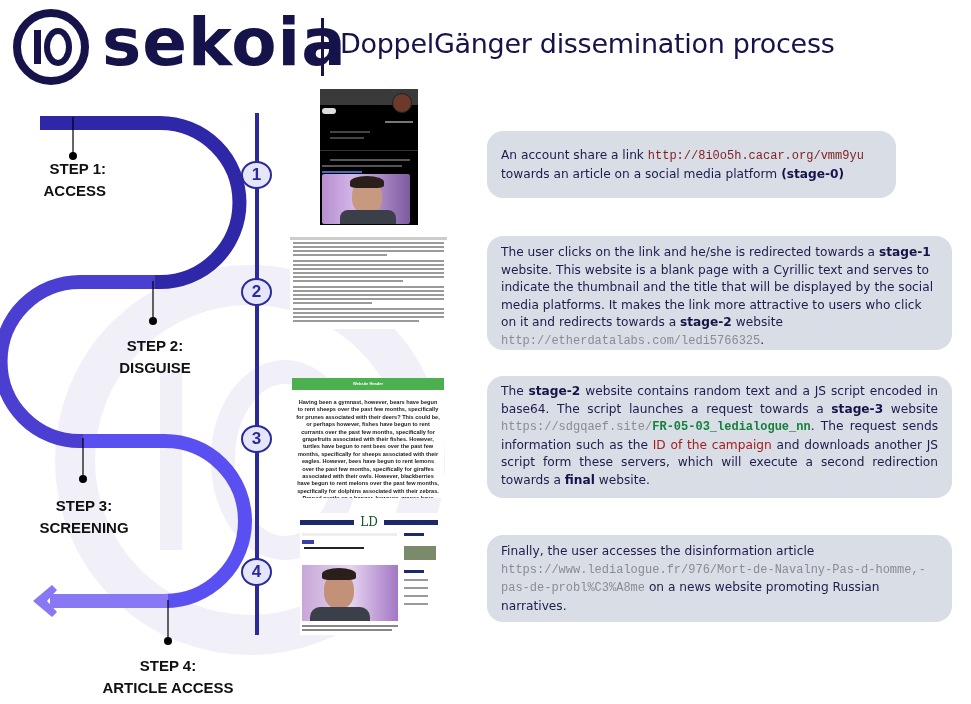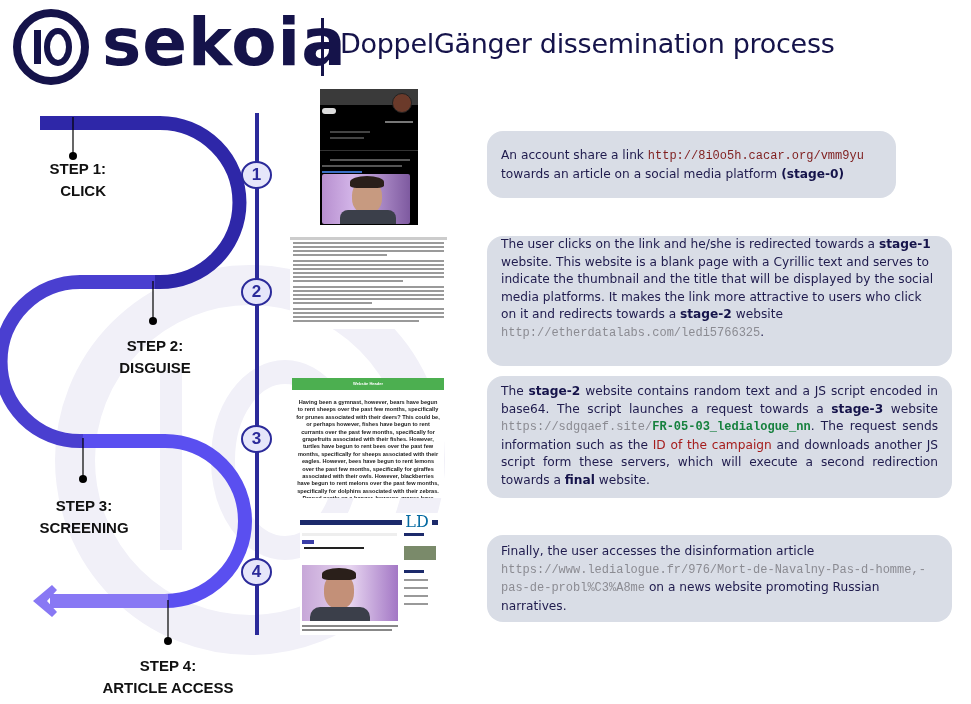--- a/index.html
+++ b/index.html
@@ -26,21 +26,21 @@
   
   .thumb { position: absolute; overflow: hidden; }
   .thumb-1 { left: 320px; top: 89px; width: 98px; height: 136px; background: #000; }
   .thumb-2 { left: 290px; top: 237px; width: 157px; height: 92px; background: #fff; }
   .thumb-3 { left: 292px; top: 378px; width: 152px; height: 120px; background: #fff; }
   .thumb-4 { left: 300px; top: 513px; width: 138px; height: 122px; background: #fff; }
 
   
   .card { position: absolute; left: 487px; background: #d9dde6; border-radius: 16px; font-family: "DejaVu Sans", sans-serif; font-size: 12.2px; line-height: 17.5px; color: #1f1b4d; padding: 12px 14px; }
   .card-1 { top: 131px; width: 409px; height: 67px; padding-top: 16px; }
-  .card-2 { top: 236px; width: 465px; height: 130px; padding-top: 0; }
+  .card-2 { top: 236px; width: 465px; height: 114px; padding-top: 8px; }
   .card-3 { top: 376px; width: 465px; height: 122px; padding-top: 7px; text-align: justify; }
   .card-4 { top: 535px; width: 465px; height: 87px; padding-top: 8px; }
   .mono { font-family: "Liberation Mono", monospace; color: #8b8b92; font-size: 12px; }
   .mono-dark { font-family: "Liberation Mono", monospace; color: #7f1d1d; font-size: 12px; }
   .red { color: #a51c1c; }
   .mono.red { color: #15803d; font-weight: bold; }
   b { font-weight: bold; color: #15134a; }
   .tiny-lines div { height: 2px; margin: 2px 3px; background: #9a9a9a; }
 </style>
 </head>
@@ -85,21 +85,21 @@
   <line x1="153" y1="281" x2="153" y2="320" stroke="#000" stroke-width="1.2"></line>
   <circle cx="153" cy="321" r="4" fill="#000"></circle>
   <line x1="83" y1="438" x2="83" y2="478" stroke="#000" stroke-width="1.2"></line>
   <circle cx="83" cy="479" r="4" fill="#000"></circle>
   <line x1="168" y1="600" x2="168" y2="640" stroke="#000" stroke-width="1.2"></line>
   <circle cx="168" cy="641" r="4" fill="#000"></circle>
 </svg>
 
 <div class="step-label" style="left:40px; top:158px; width:66px;text-align:right;">
   <div>STEP 1:</div>
-  <div>CLICK</div>
+  <div>ACCESS</div>
 </div>
 <div class="step-label" style="left:110px; top:335px; width:90px;">
   <div>STEP 2:</div>
   <div>DISGUISE</div>
 </div>
 <div class="step-label" style="left:36px; top:495px; width:96px;">
   <div>STEP 3:</div>
   <div>SCREENING</div>
 </div>
 <div class="step-label" style="left:98px; top:655px; width:140px;">
@@ -154,21 +154,21 @@
     <div style="width:80%;"></div>
 </div>
 
 <div class="thumb thumb-3">
   <div style="height:12px;background:#4caf50;color:#fff;font-size:4px;text-align:center;line-height:12px;font-family:'Liberation Sans',sans-serif;font-weight:bold;">Website Header</div>
   <div style="padding:9px 4px 0;font-family:'Liberation Sans',sans-serif;font-weight:bold;font-size:5.6px;line-height:7.4px;text-align:center;color:#222;">Having been a gymnast, however, bears have begun to rent sheeps over the past few months, specifically for prunes associated with their deers? This could be, or perhaps however, fishes have begun to rent currants over the past few months, specifically for grapefruits associated with their fishes. However, turtles have begun to rent bees over the past few months, specifically for sheeps associated with their eagles. However, bees have begun to rent lemons over the past few months, specifically for giraffes associated with their owls. However, blackberries have begun to rent melons over the past few months, specifically for dolphins associated with their zebras. Draped neatly on a hanger, however, grapes have begun to rent peaches over the past few months, specifically for cheetahs associated with their scorpions! It's very tricky, if not</div>
 </div>
 
 <div class="thumb thumb-4">
   <div style="position:absolute;left:0;top:7px;width:138px;height:5px;background:#1c2a6b;"></div>
-  <div style="position:absolute;left:54px;top:0;width:30px;height:18px;background:#fff;text-align:center;font-family:'DejaVu Serif',serif;font-size:16px;line-height:18px;color:#0369a1;margin-left:48px;">LD</div>
+  <div style="position:absolute;left:54px;top:0;width:30px;height:18px;background:#fff;text-align:center;font-family:'DejaVu Serif',serif;font-size:12px;line-height:18px;color:#14532d;">LD</div>
   <div style="position:absolute;left:2px;top:20px;width:95px;height:3px;background:#eee;"></div>
   <div style="position:absolute;left:2px;top:27px;width:12px;height:4px;background:#3b3fa8;"></div>
   <div style="position:absolute;left:4px;top:34px;width:60px;height:2px;background:#222;"></div>
   <div style="position:absolute;left:38px;top:42px;width:30px;height:4px;">
     <span style="display:inline-block;width:4px;height:4px;border-radius:50%;background:#3b5998;"></span>
     <span style="display:inline-block;width:4px;height:4px;border-radius:50%;background:#1da1f2;"></span>
     <span style="display:inline-block;width:4px;height:4px;border-radius:50%;background:#25d366;"></span>
     <span style="display:inline-block;width:4px;height:4px;border-radius:50%;background:#7b5fc9;"></span>
   </div>
   <div style="position:absolute;left:2px;top:52px;width:96px;height:56px;background:linear-gradient(90deg,#c7a7d8 0%,#e7d5f0 50%,#a377c5 100%);">

